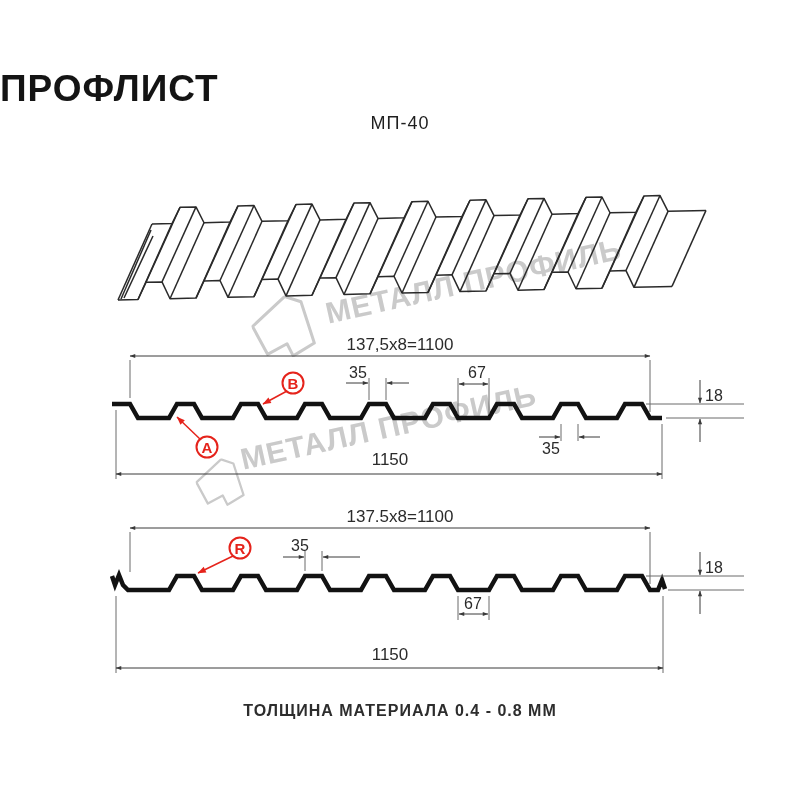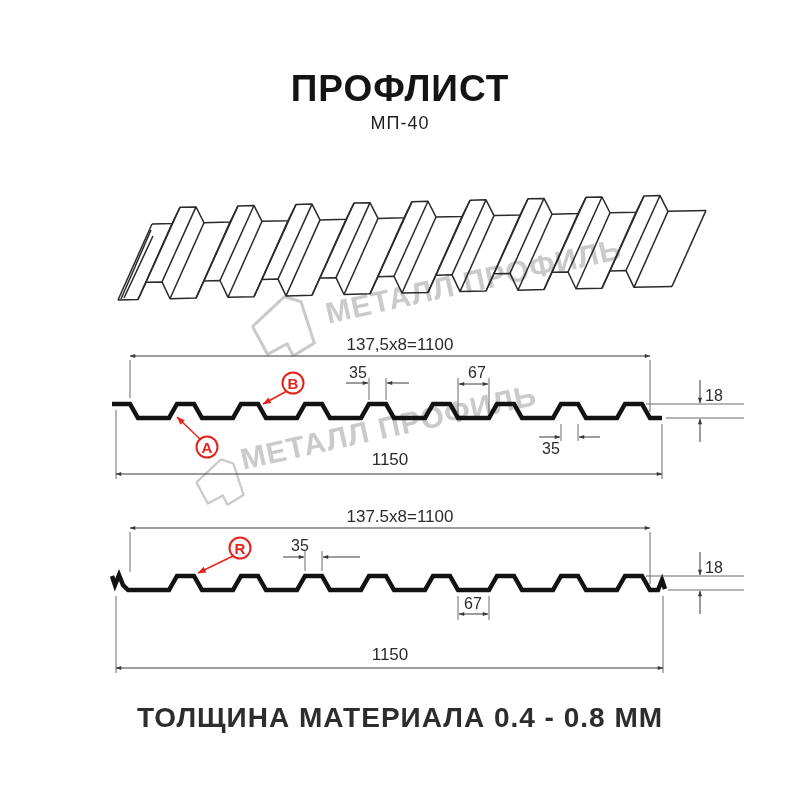--- a/index.html
+++ b/index.html
@@ -1,23 +1,23 @@
 <!DOCTYPE html>
 <html><head>
 <meta charset="utf-8">
 <style>
   html,body{margin:0;padding:0;background:#fff;}
   .canvas{position:relative;width:800px;height:800px;background:#fff;overflow:hidden;
           font-family:"Liberation Sans","DejaVu Sans",sans-serif;}
-  .title{position:absolute;top:68px;left:0;width:100%;text-align:center;
+  .title{position:absolute;top:68px;left:0;width:100%;text-align:left;
          font-size:37px;font-weight:bold;color:#141414;letter-spacing:1px;z-index:3;}
   .subtitle{position:absolute;top:113px;left:0;width:100%;text-align:center;
          font-size:18px;font-weight:500;color:#1f1f1f;letter-spacing:1px;z-index:3;}
   .footer{position:absolute;top:702px;left:0;width:100%;text-align:center;
-         font-size:28px;font-weight:600;color:#2d2d2d;letter-spacing:1px;z-index:3;}
+         font-size:16px;font-weight:600;color:#2d2d2d;letter-spacing:1px;z-index:3;}
   .wm-text{position:absolute;white-space:nowrap;font-weight:bold;font-size:30px;
          letter-spacing:1px;color:#cacaca;transform-origin:left center;
          transform:rotate(-12.5deg);z-index:1;}
   .wm-logo{position:absolute;z-index:1;transform:rotate(-10deg);}
   .wm-logo polygon{fill:none;stroke:#cacaca;stroke-width:3;stroke-linejoin:round;}
   #drawing{position:absolute;left:0;top:0;z-index:2;}
   .dim-line{stroke:#3a3a3a;stroke-width:1;fill:none;}
   .ext-line{stroke:#6a6a6a;stroke-width:1;fill:none;}
   .profile{stroke:#121212;stroke-width:4.5;fill:none;stroke-linejoin:miter;}
   .sheet3d{stroke:#2a2a2a;stroke-width:1.5;fill:none;stroke-linejoin:round;}

